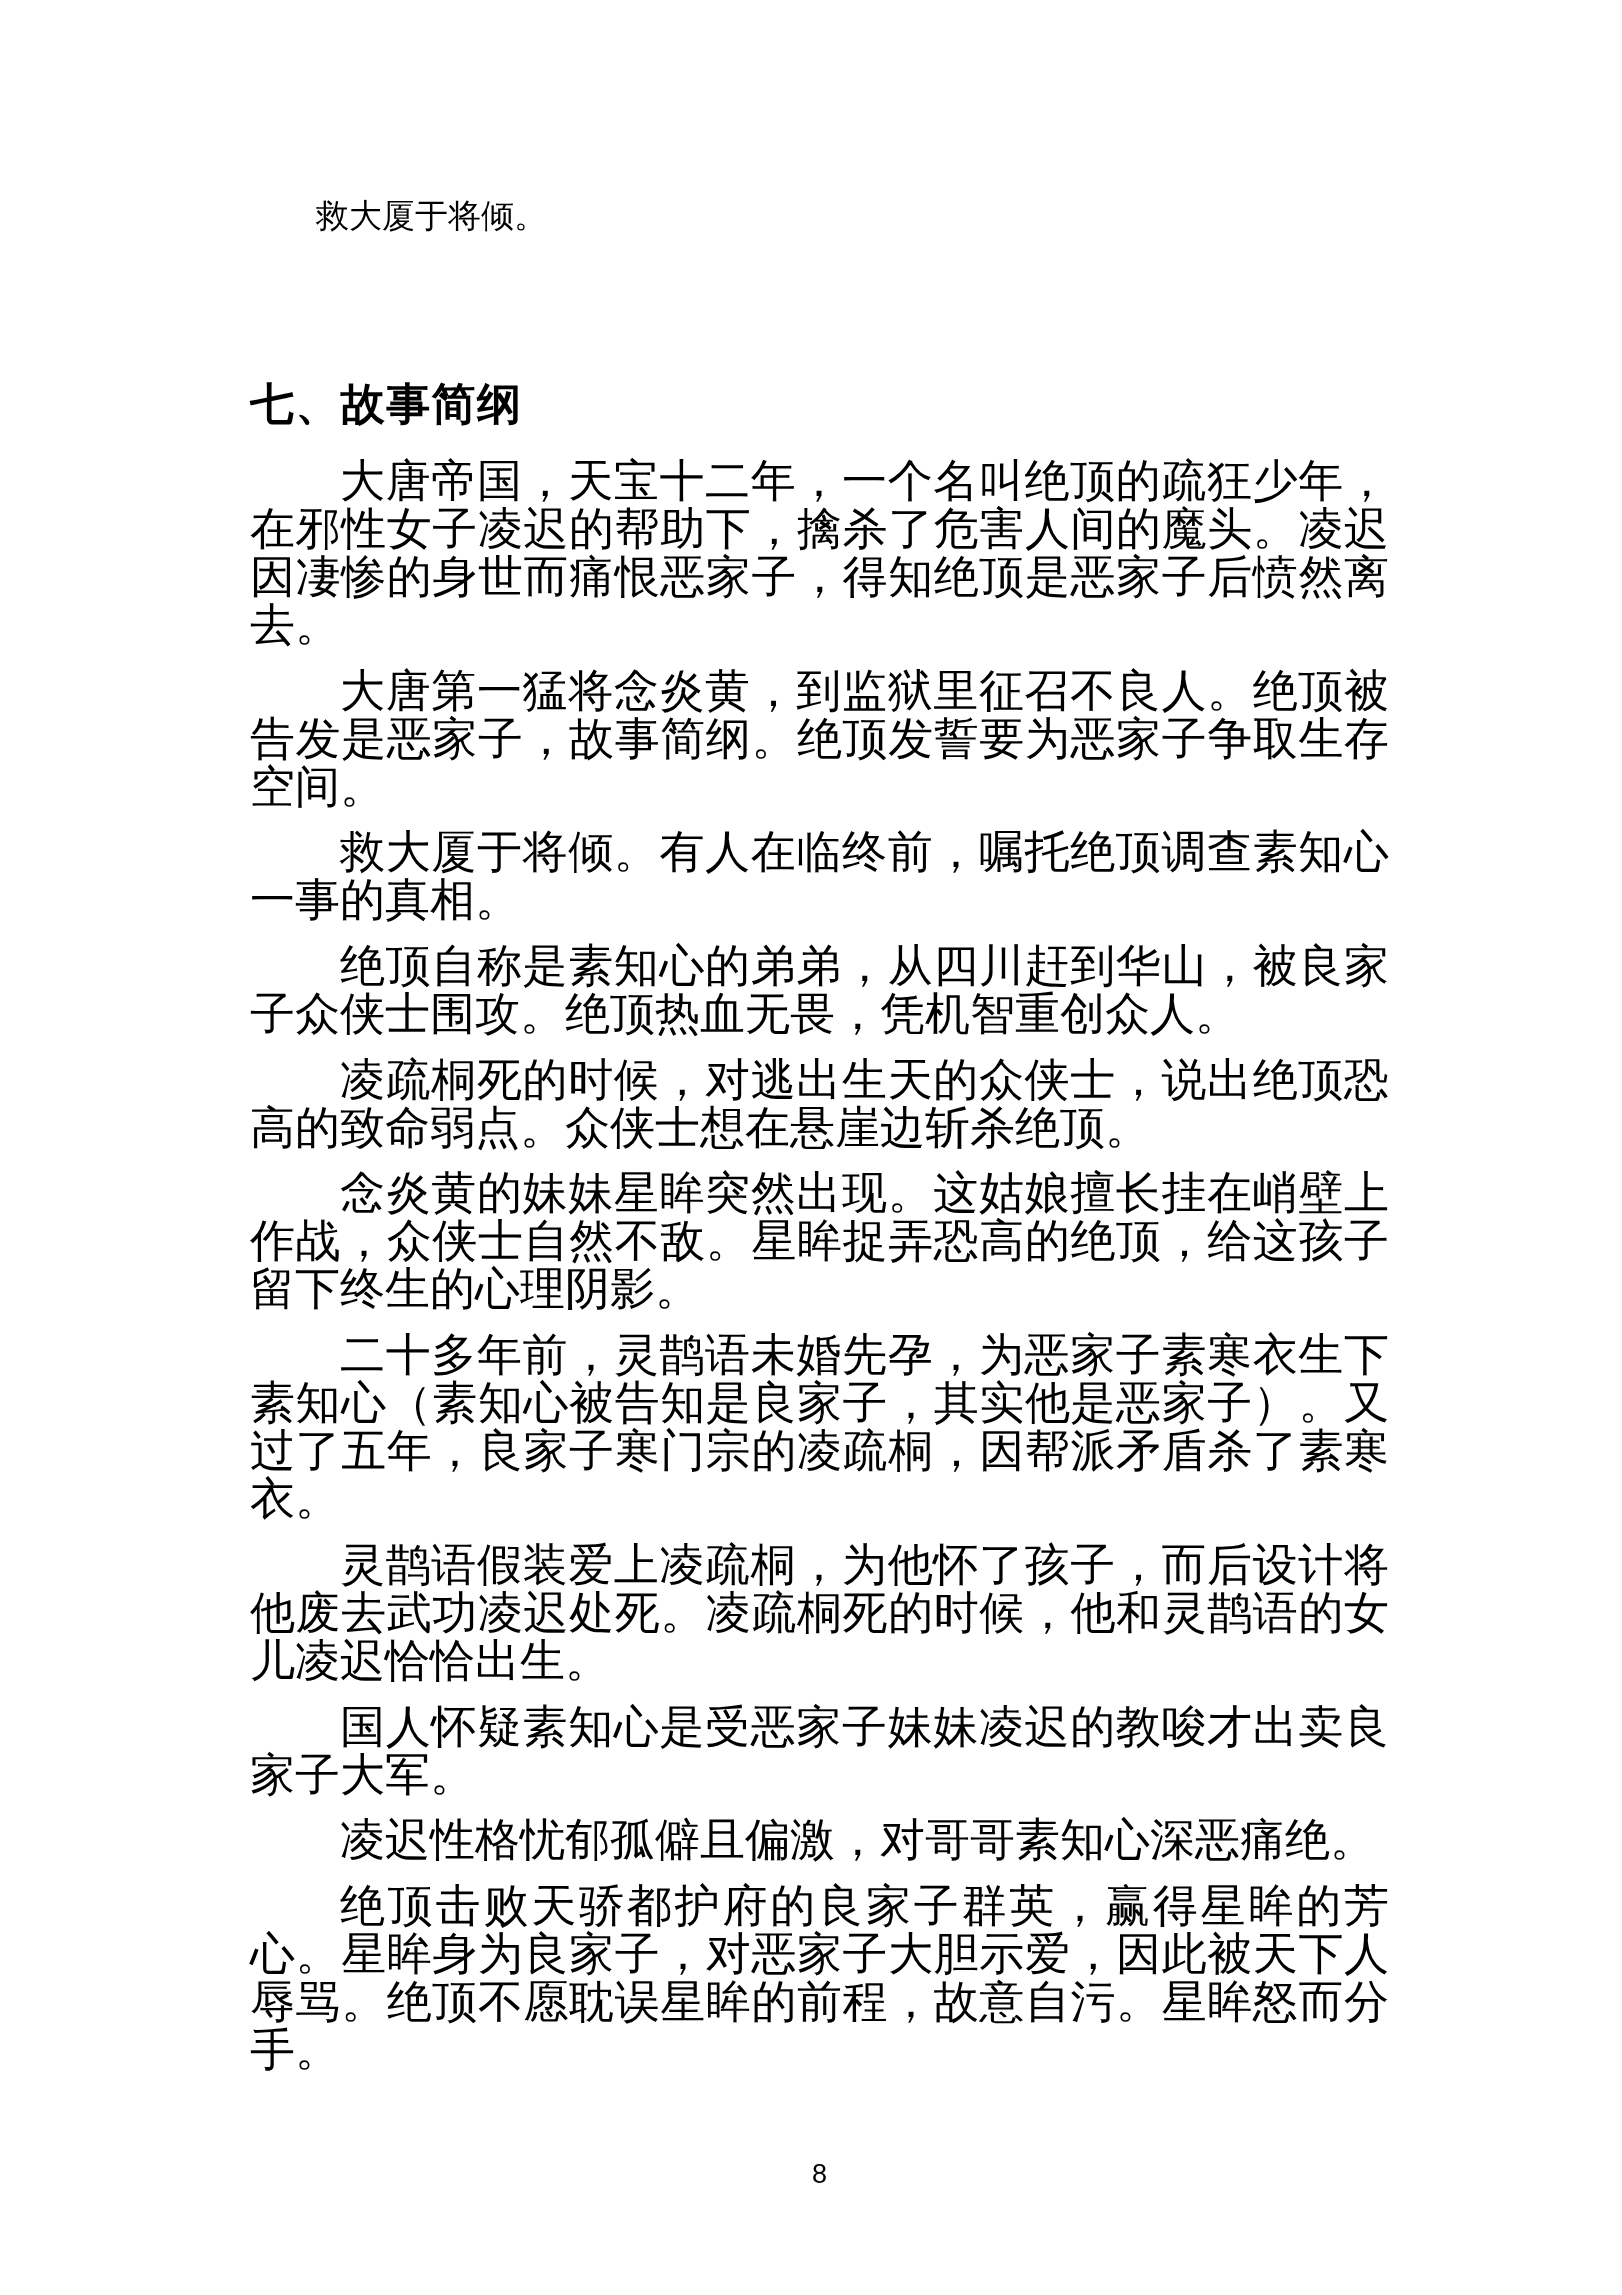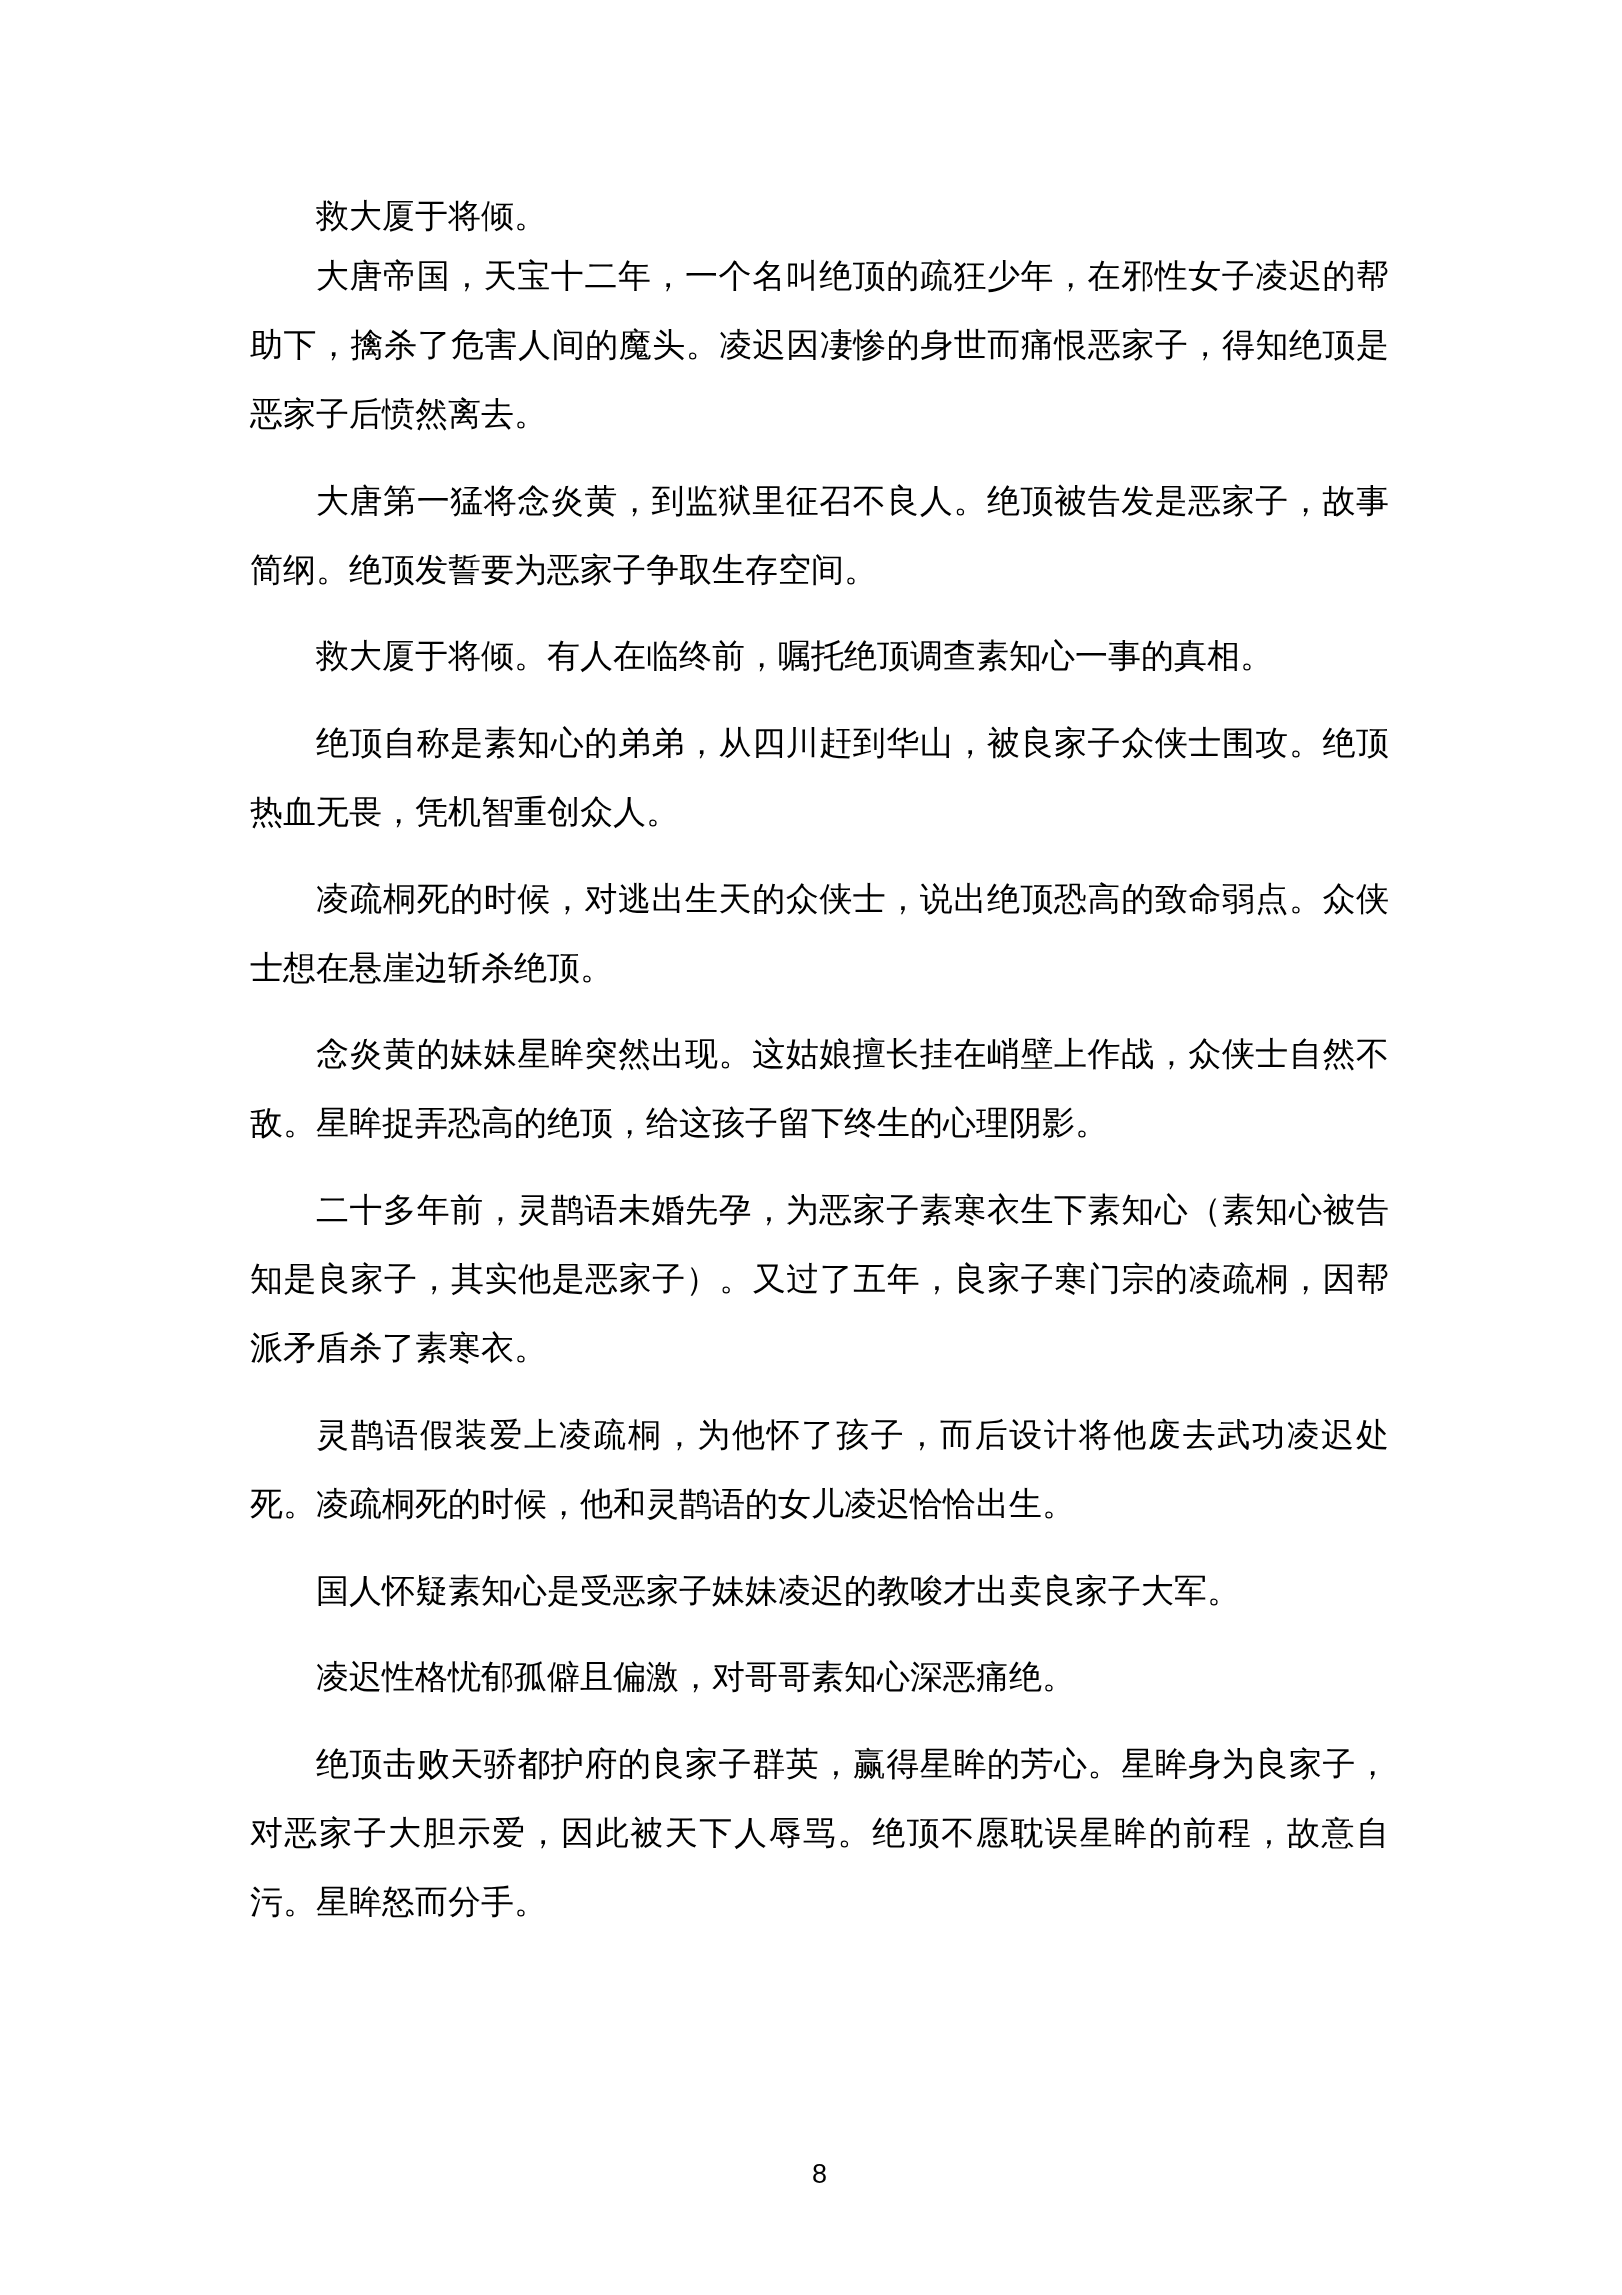--- a/index.html
+++ b/index.html
@@ -29,22 +29,22 @@
   .section-heading {
     margin: 133px 0 25px 0;
     font-family: "Liberation Sans", "DejaVu Sans", sans-serif;
     font-weight: 700;
     font-size: 44px;
     line-height: 57px;
     letter-spacing: 1.4px;
   }
   .body-paragraph {
     margin: 0 0 17.7px 0;
-    font-size: 33px;
-    line-height: 69px;
+    font-size: 45px;
+    line-height: 48px;
     text-indent: 2em;
     text-align: justify;
   }
   .body-paragraph .run-bold {
     font-weight: 700;
   }
   .page-number {
     position: absolute;
     left: 0;
     top: 2159px;
@@ -54,20 +54,21 @@
     font-size: 27px;
     line-height: 30px;
   }
 </style>
 </head>
 <body>
 
 <div class="page">
   <p class="carryover-line">救大厦于将倾。</p>
 
+  <h1 class="section-heading">七、故事简纲</h1>
 
   <div id="paragraphs">
       <p class="body-paragraph"><span class="run">大唐帝国，天宝十二年，一个名叫绝顶的疏狂少年，在邪性女子凌迟的帮助下，擒杀了危害人间的魔头。凌迟因凄惨的身世而痛恨恶家子，得知绝顶是恶家子后愤然离去。</span></p>
       <p class="body-paragraph"><span class="run">大唐第一猛将念炎黄，到监狱里征召不良人。绝顶被告发是恶家子，故事简纲。绝顶发誓要为恶家子争取生存空间。</span></p>
       <p class="body-paragraph"><span class="run">救大厦于将倾。有人在临终前，嘱托绝顶调查素知心一事的真相。</span></p>
       <p class="body-paragraph"><span class="run">绝顶自称是素知心的弟弟，从四川赶到华山，被良家子众侠士围攻。绝顶热血无畏，凭机智重创众人。</span></p>
       <p class="body-paragraph"><span class="run">凌疏桐死的时候，对逃出生天的众侠士，说出绝顶恐高的致命弱点。众侠士想在悬崖边斩杀绝顶。</span></p>
       <p class="body-paragraph"><span class="run">念炎黄的妹妹星眸突然出现。这姑娘擅长挂在峭壁上作战，众侠士自然不敌。星眸捉弄恐高的绝顶，给这孩子留下终生的心理阴影。</span></p>
       <p class="body-paragraph"><span class="run">二十多年前，灵鹊语未婚先孕，为恶家子素寒衣生下素知心（素知心被告知是良家子，其实他是恶家子）。又过了五年，良家子寒门宗的凌疏桐，因帮派矛盾杀了素寒衣。</span></p>
       <p class="body-paragraph"><span class="run">灵鹊语假装爱上凌疏桐，为他怀了孩子，而后设计将他废去武功凌迟处死。凌疏桐死的时候，他和灵鹊语的女儿凌迟恰恰出生。</span></p>

